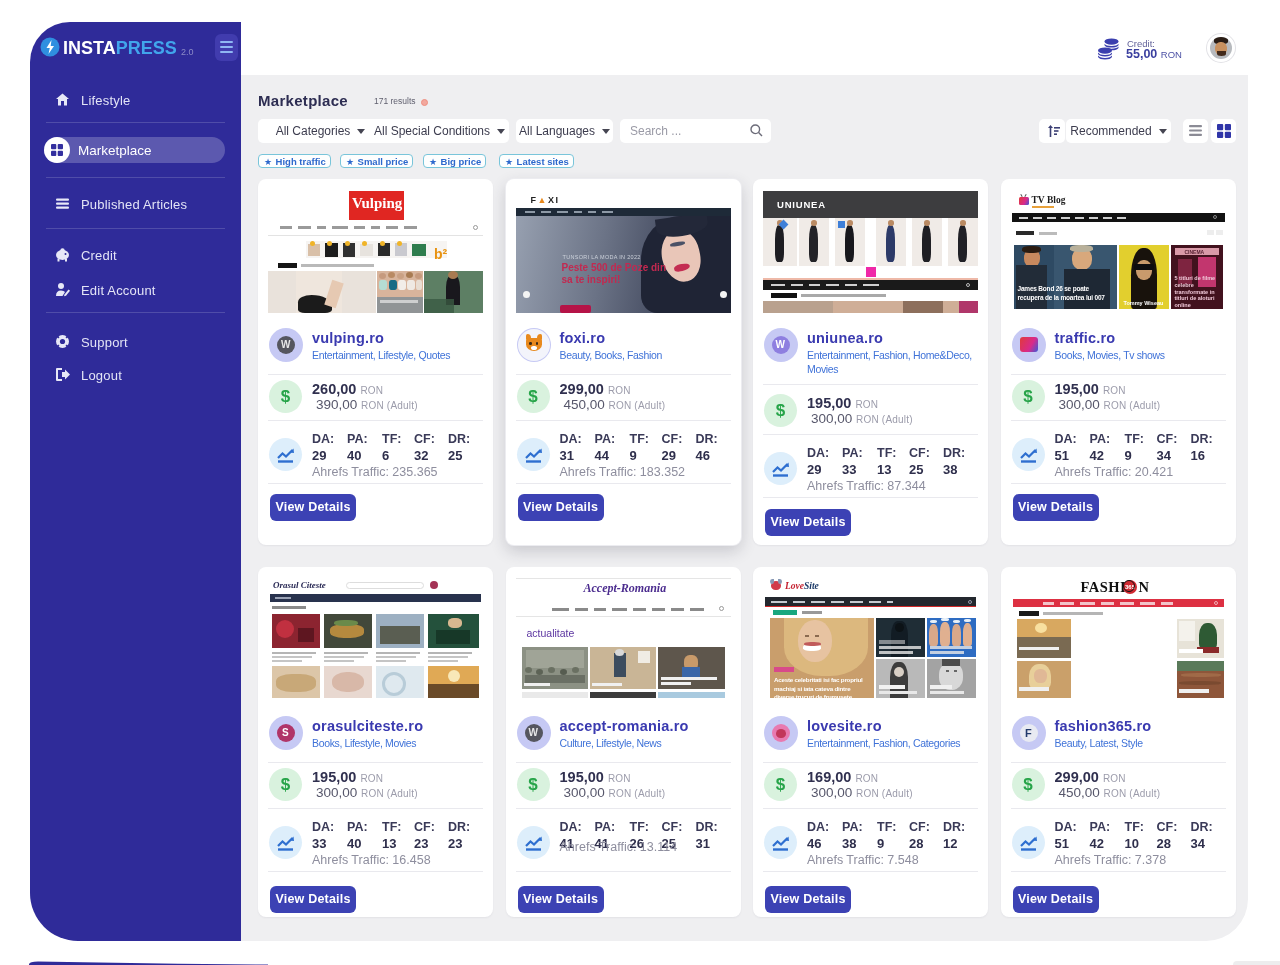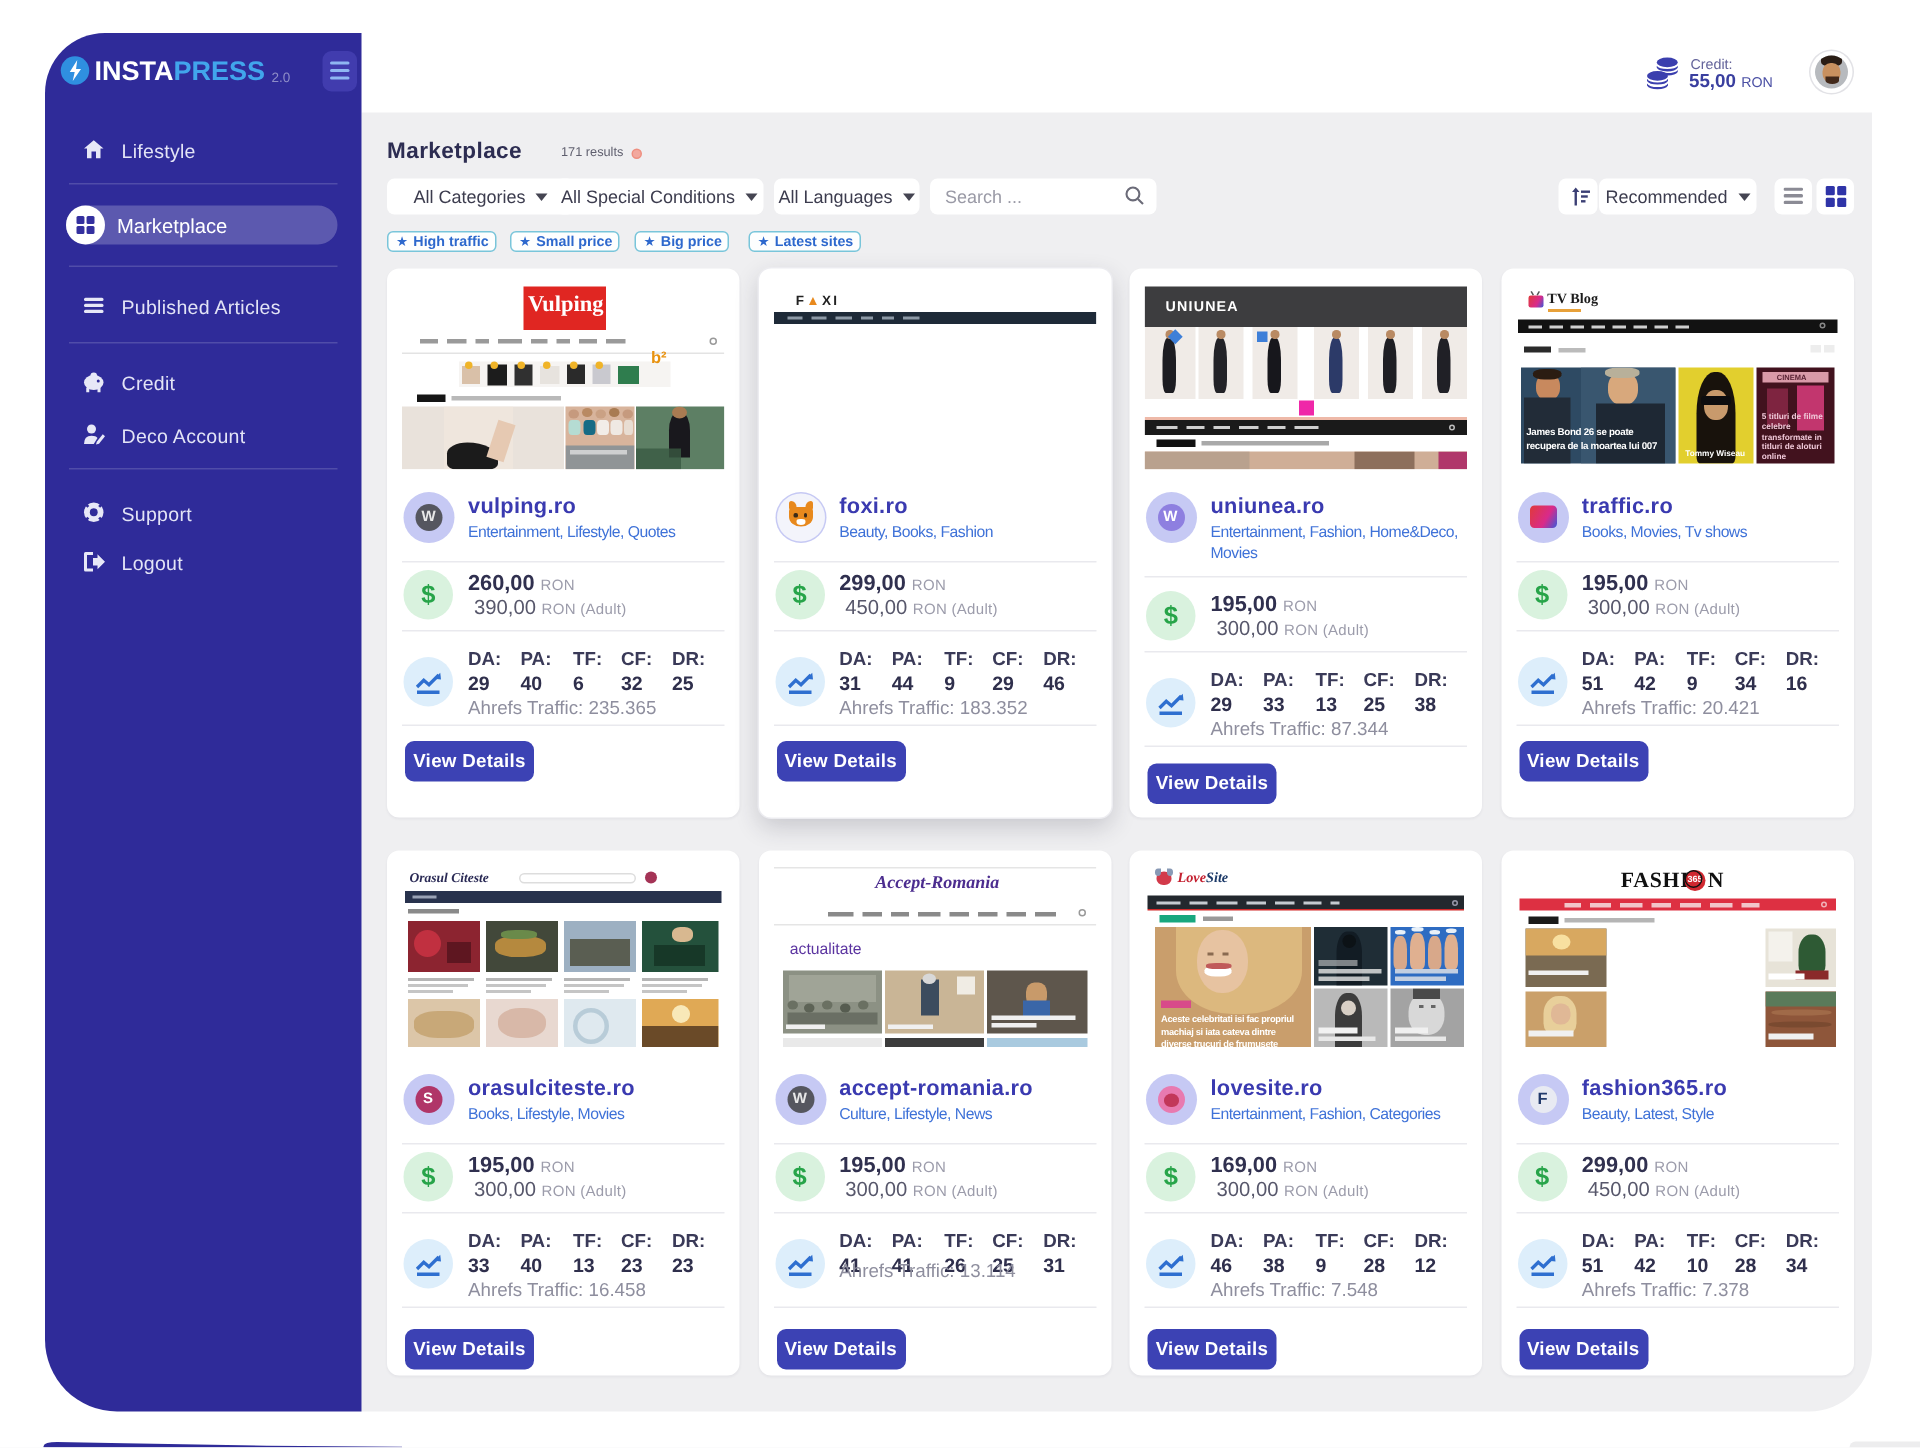--- a/index.html
+++ b/index.html
@@ -127,21 +127,21 @@
         <circle cx="11.5" cy="8" r="1" fill="#2f2b99"></circle>
       </svg>
       <span>Credit</span>
     </div>
   <div class="mi" style="top:258px">
       <svg width="17" height="17" viewBox="0 0 17 17">
         <circle cx="7" cy="5" r="3" fill="#e7e8f7"></circle>
         <path d="M2 15 Q2 9.5 7 9.5 Q10 9.5 11 11 L8.5 15 Z" fill="#e7e8f7"></path>
         <path d="M10.5 13.5 L14.5 8.5 L16 9.8 L12 14.8 L10 15.3 Z" fill="#e7e8f7"></path>
       </svg>
-      <span>Deco Account</span>
+      <span>Edit Account</span>
     </div>
   <div class="sep" style="top:290px"></div>
   <div class="mi" style="top:310px">
       <svg width="17" height="17" viewBox="0 0 17 17">
         <circle cx="8.5" cy="8.5" r="6.5" fill="#e7e8f7"></circle>
         <circle cx="8.5" cy="8.5" r="2.6" fill="#2f2b99"></circle>
         <g fill="#2f2b99" transform="rotate(45 8.5 8.5)">
           <rect x="7.6" y="0.8" width="1.8" height="2.6"></rect>
           <rect x="7.6" y="13.6" width="1.8" height="2.6"></rect>
           <rect x="0.8" y="7.6" width="2.6" height="1.8"></rect>
@@ -240,21 +240,21 @@
  <div class="t" style="left:205px;top:36px;width:5px;height:5px;border:1px solid #999;border-radius:50%"></div>
  <div class="t" style="left:0px;top:46px;width:215px;height:1px;background:#e3e3e3"></div>
  <div class="t" style="left:38px;top:52px;width:141px;height:17px;background:#f6f4f2"></div>
  <div class="t" style="left:40px;top:55px;width:12px;height:12px;background:#d9c0a8"></div>
  <div class="t" style="left:57px;top:54px;width:13px;height:14px;background:#1c1c1c"></div>
  <div class="t" style="left:75px;top:54px;width:12px;height:14px;background:#303030"></div>
  <div class="t" style="left:92px;top:55px;width:13px;height:12px;background:#e7e3de"></div>
  <div class="t" style="left:110px;top:54px;width:12px;height:13px;background:#2a2a2a"></div>
  <div class="t" style="left:127px;top:54px;width:12px;height:13px;background:#c9c9cf"></div>
  <div class="t" style="left:144px;top:55px;width:14px;height:12px;background:#2f7d4e"></div>
- <div class="tl" style="left:166px;top:44px;font-size:11px;color:#e8920f">b²</div>
+ <div class="tl" style="left:166px;top:57px;font-size:14px;color:#e8920f">b²</div>
  <div class="t" style="left:42px;top:52px;width:5px;height:5px;background:#f0b428;border-radius:50%"></div>
  <div class="t" style="left:59px;top:52px;width:5px;height:5px;background:#f0b428;border-radius:50%"></div>
  <div class="t" style="left:77px;top:52px;width:5px;height:5px;background:#f0b428;border-radius:50%"></div>
  <div class="t" style="left:94px;top:52px;width:5px;height:5px;background:#f0b428;border-radius:50%"></div>
  <div class="t" style="left:112px;top:52px;width:5px;height:5px;background:#f0b428;border-radius:50%"></div>
  <div class="t" style="left:129px;top:52px;width:5px;height:5px;background:#f0b428;border-radius:50%"></div>
  <div class="t" style="left:10px;top:74px;width:19px;height:5px;background:#151515"></div>
  <div class="t" style="left:33px;top:75px;width:73px;height:3px;background:#b9b9b9"></div>
  <div class="t" style="left:0px;top:82px;width:108px;height:42px;background:#e9e2db">
    <div class="t" style="left:28px;top:0;width:46px;height:42px;background:#efe6dd"></div>
@@ -322,20 +322,32 @@
  <div class="thumb" style="height:124px">
 <div class="t" style="left:0;top:0;width:215px;height:124px;background:#fff">
  <div class="tl" style="left:15px;top:6px;font-size:9px;color:#222;letter-spacing:1.5px">F<span style="color:#e8891d">▲</span>XI</div>
  <div class="t" style="left:0;top:19px;width:215px;height:8px;background:#1e2a38"></div>
  <div class="t" style="left:9px;top:22px;width:10px;height:2px;background:#8d99a6"></div>
  <div class="t" style="left:25px;top:22px;width:10px;height:2px;background:#8d99a6"></div>
  <div class="t" style="left:41px;top:22px;width:11px;height:2px;background:#8d99a6"></div>
  <div class="t" style="left:58px;top:22px;width:8px;height:2px;background:#8d99a6"></div>
  <div class="t" style="left:72px;top:22px;width:8px;height:2px;background:#8d99a6"></div>
  <div class="t" style="left:86px;top:22px;width:11px;height:2px;background:#8d99a6"></div>
+ <div class="t" style="left:0;top:27px;width:215px;height:97px;background:linear-gradient(100deg,#97a0b0 0%,#6b7386 40%,#454c61 70%,#2a3146 100%)">
+  <div class="t" style="left:125px;top:0;width:90px;height:97px;background:#1f2435;border-radius:45% 0 0 18%"></div>
+  <div class="t" style="left:146px;top:14px;width:38px;height:52px;background:#e9c6b8;border-radius:50% 46% 48% 52%;transform:rotate(-12deg)"></div>
+  <div class="t" style="left:140px;top:0px;width:52px;height:20px;background:#232839;border-radius:0 0 52% 48%;transform:rotate(-8deg)"></div>
+  <div class="t" style="left:154px;top:26px;width:15px;height:3.5px;background:#4a5166;border-radius:40%;transform:rotate(-10deg)"></div>
+  <div class="t" style="left:158px;top:48px;width:16px;height:7px;background:#c42d52;border-radius:46% 54% 58% 42%;transform:rotate(-12deg)"></div>
+  <div class="tl" style="left:47px;top:38px;font-size:5.5px;color:#ccd1da;font-weight:normal;letter-spacing:.3px">TUNSORI LA MODA IN 2022</div>
+  <div class="tl" style="left:46px;top:46px;font-size:10px;line-height:12px;color:#c22950">Peste 500 de Poze din<br>sa te inspiri!</div>
+  <div class="t" style="left:44px;top:89px;width:31px;height:8px;background:#b51347;border-radius:2px"></div>
+  <div class="t" style="left:7px;top:75px;width:7px;height:7px;background:#f4f4f4;border-radius:50%"></div>
+  <div class="t" style="left:204px;top:75px;width:7px;height:7px;background:#f4f4f4;border-radius:50%"></div>
+ </div>
 </div>
     </div>
  <div class="fav">
       <div class="t" style="left:1px;top:1px;width:32px;height:32px;border-radius:50%;background:#f3f4fb"></div>
       <div class="t" style="left:9px;top:10px;width:16px;height:13px;background:#e8891d;border-radius:20% 20% 50% 50%"></div>
       <div class="t" style="left:9px;top:6px;width:5px;height:6px;background:#e8891d;border-radius:30% 70% 0 30%"></div>
       <div class="t" style="left:20px;top:6px;width:5px;height:6px;background:#e8891d;border-radius:70% 30% 30% 0"></div>
       <div class="t" style="left:12.5px;top:14px;width:2.5px;height:2.5px;background:#3a2a18;border-radius:50%"></div>
       <div class="t" style="left:19px;top:14px;width:2.5px;height:2.5px;background:#3a2a18;border-radius:50%"></div>
       <div class="t" style="left:14px;top:18px;width:6px;height:4px;background:#fff;border-radius:40% 40% 50% 50%"></div>

